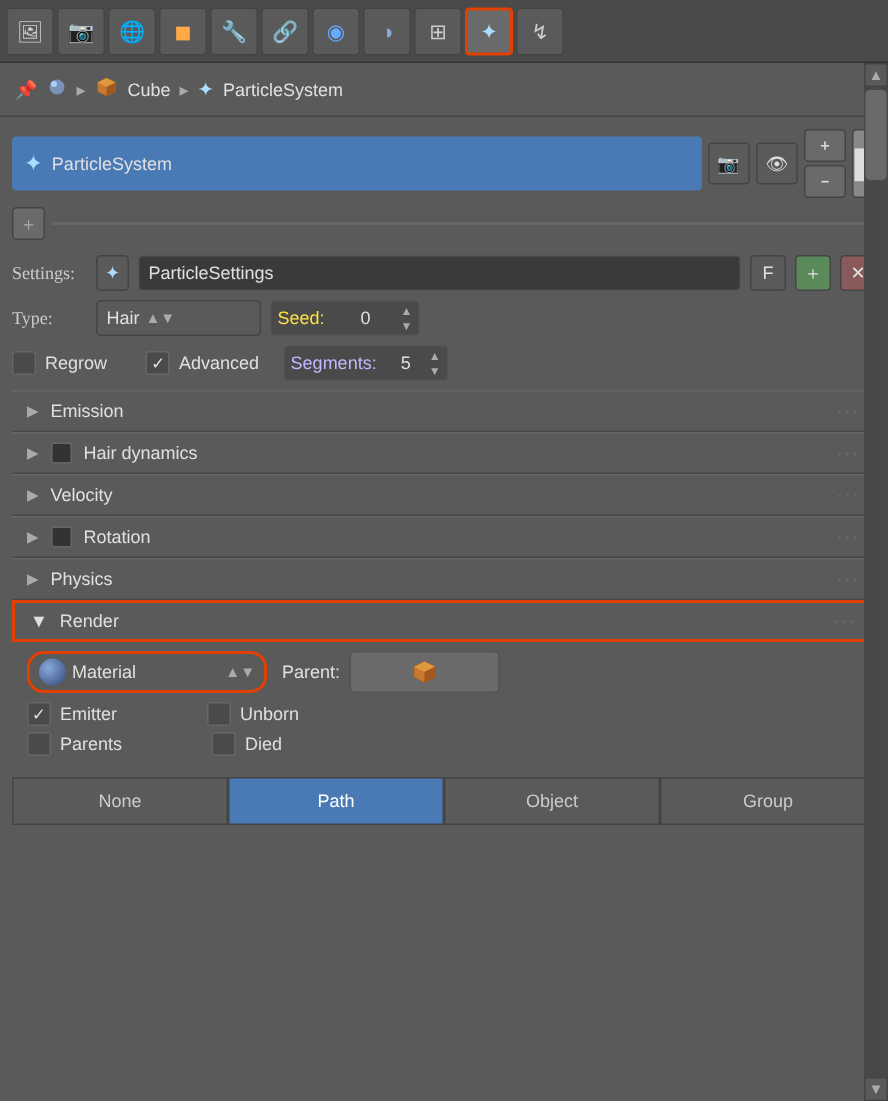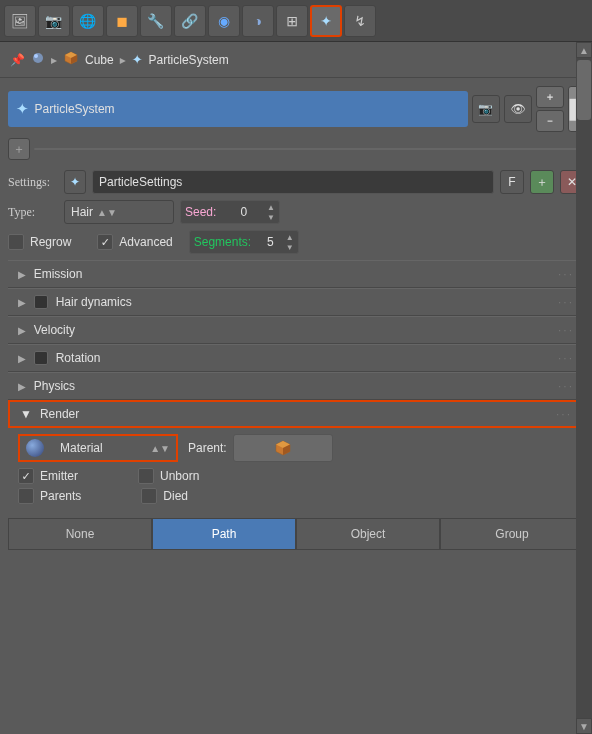--- a/index.html
+++ b/index.html
@@ -271,25 +271,25 @@
       align-items: center;
       gap: 10px;
       margin-bottom: 6px;
     }
 
     .material-dropdown {
       width: 160px;
       height: 28px;
       background: #5a5a5a;
       border: 2px solid #e04000;
-      border-radius: 0;
+      border-radius: 11px;
       display: flex;
       align-items: center;
       padding: 0 6px;
-      gap: 16px;
+      gap: 4px;
       cursor: pointer;
     }
     .material-sphere {
       width: 18px;
       height: 18px;
       border-radius: 50%;
       background: radial-gradient(circle at 35% 35%, #88aadd, #334477);
       flex-shrink: 0;
     }
 
@@ -471,40 +471,40 @@
     <div class="icon-btn-small x-btn">✕</div>
   </div>
 
   <div class="settings-row">
     <span class="label-text">Type:</span>
     <div class="dropdown-field" style="width:110px">
       <span>Hair</span>
       <span class="dropdown-arrow">▲▼</span>
     </div>
     <div class="number-field" style="width:100px">
-      <span style="color:#f9a8d4; margin-right:4px">Seed:</span>
+      <span style="color:#fde047; margin-right:4px">Seed:</span>
       <span>0</span>
       <div class="number-arrows">
         <span class="num-arrow">▲</span>
         <span class="num-arrow">▼</span>
       </div>
     </div>
   </div>
 
   <div class="settings-row">
     <div class="checkbox-item">
       <div class="checkbox"></div>
       <span>Regrow</span>
     </div>
     <div class="checkbox-item" style="margin-left:20px">
       <div class="checkbox checked"></div>
       <span>Advanced</span>
     </div>
     <div class="number-field" style="width:110px; margin-left:10px">
-      <span style="color:#22c55e; margin-right:4px">Segments:</span>
+      <span style="color:#c4b5fd; margin-right:4px">Segments:</span>
       <span>5</span>
       <div class="number-arrows">
         <span class="num-arrow">▲</span>
         <span class="num-arrow">▼</span>
       </div>
     </div>
   </div>
 
   <div class="section-header">
     <span class="section-arrow">▶</span>

